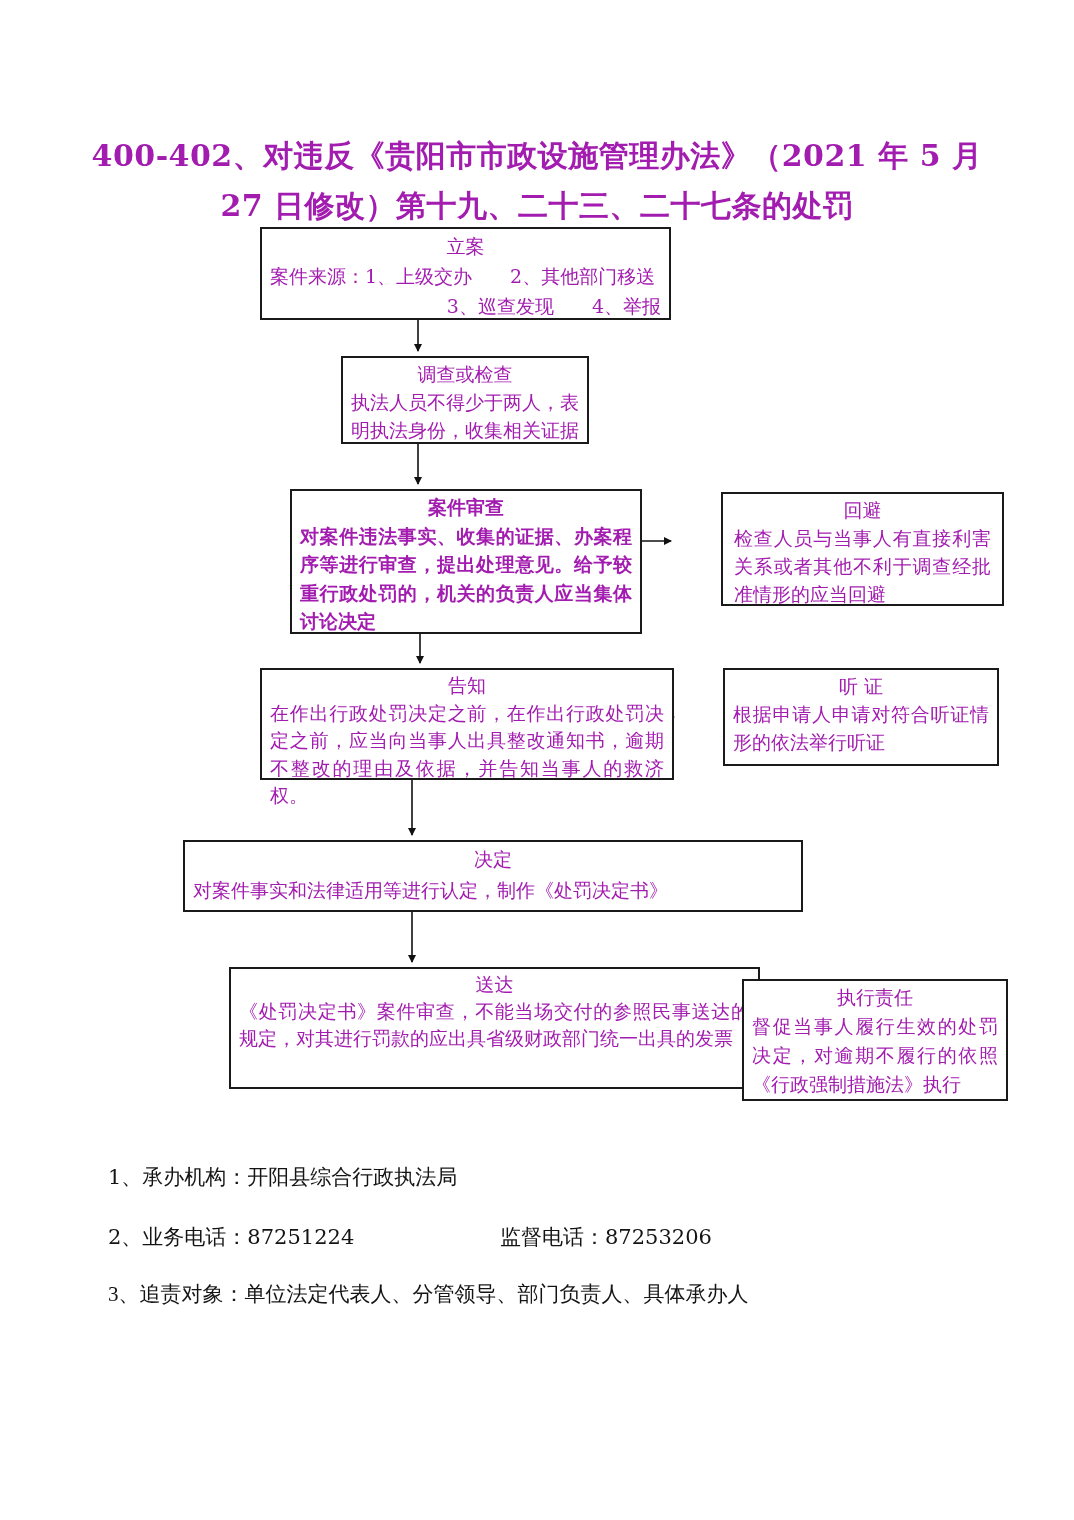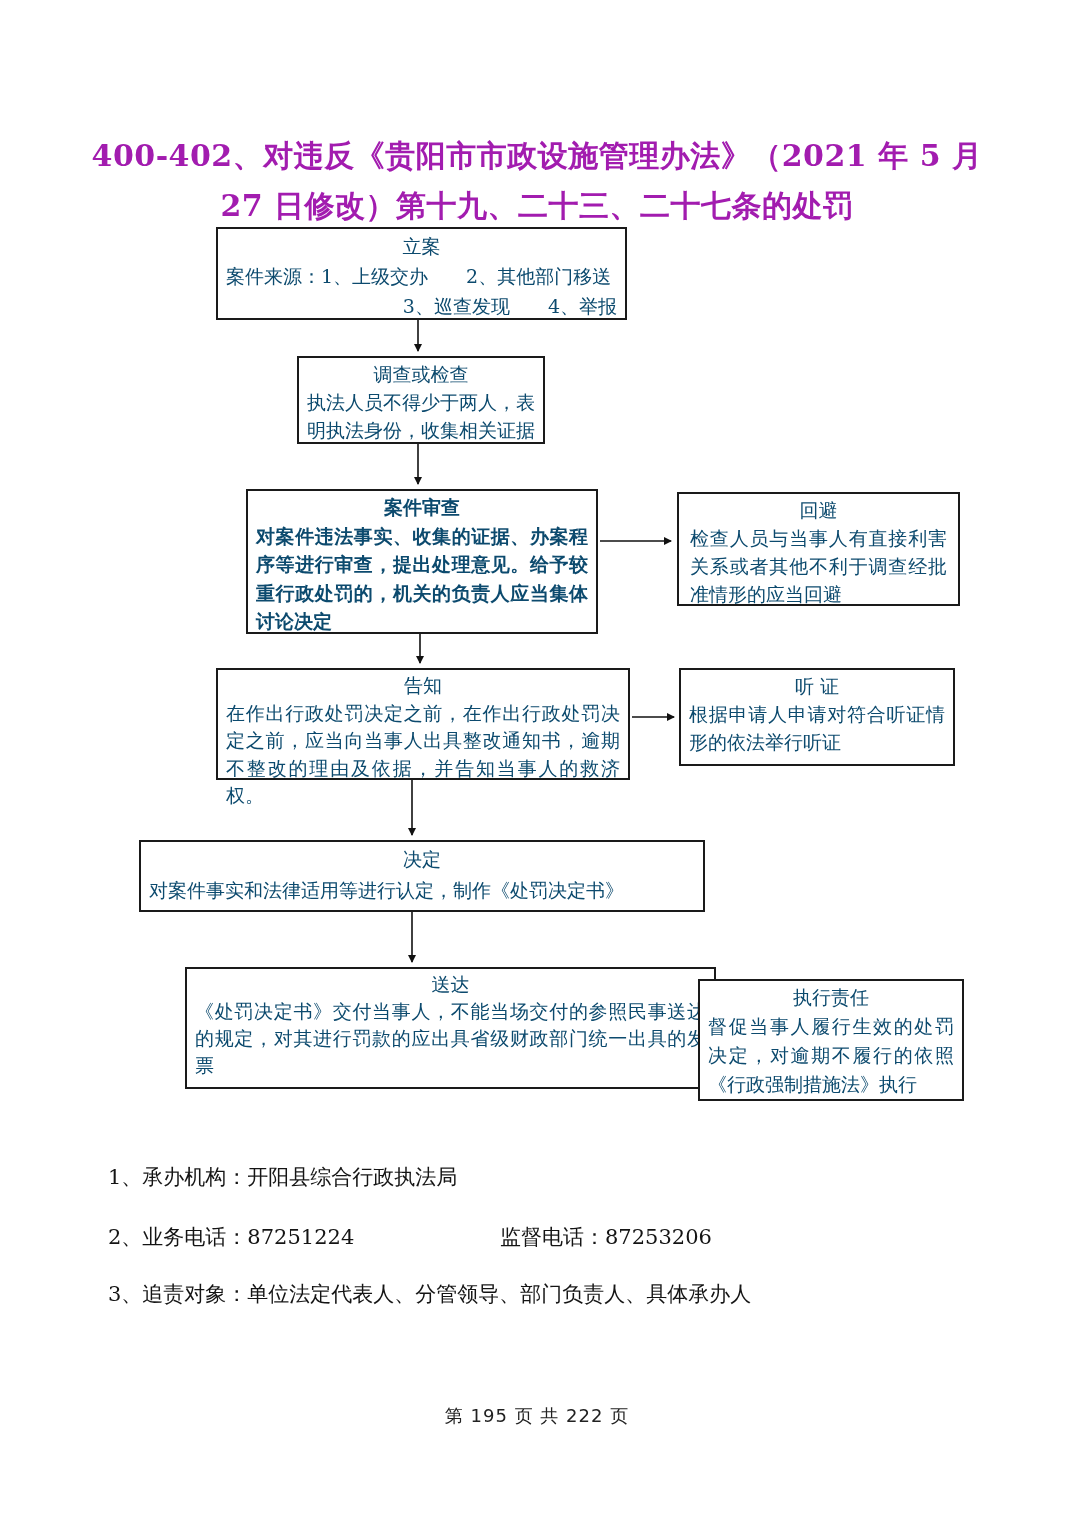--- a/index.html
+++ b/index.html
@@ -39,54 +39,55 @@
     width: 1074px;
     height: 1150px;
     pointer-events: none;
   }
   .fc-box {
     position: absolute;
     box-sizing: border-box;
     border: 2px solid #1a1a1a;
     background: #ffffff;
     font-size: 19px;
-    color: #0c4a6e;
+    color: #a21caf;
     padding: 2px 8px;
+    margin-left: 44px;
   }
   .fc-title {
     text-align: center;
   }
   .fc-body {
     text-align: justify;
   }
   
   #box-filing        { left: 216px; top: 227px;  width: 411px; height: 93px;  line-height: 30px; }
   #box-filing .fc-line2 { text-align: right; }
   #box-investigation { left: 297px; top: 356px;  width: 248px; height: 88px;  line-height: 28px; }
   #box-case-review   { left: 246px; top: 489px;  width: 352px; height: 145px; line-height: 28.5px; font-weight: bold; }
   #box-recusal       { left: 677px; top: 492px;  width: 283px; height: 114px; line-height: 28px; padding: 2px 11px; }
   #box-notification  { left: 216px; top: 668px;  width: 414px; height: 112px; line-height: 27.5px; }
   #box-hearing       { left: 679px; top: 668px;  width: 276px; height: 98px;  line-height: 28px; }
-  #box-decision      { left: 139px; top: 840px;  width: 566px; height: 72px;  line-height: 31px; }
+  #box-decision      { left: 139px; top: 840px;  width: 620px; height: 72px;  line-height: 31px; }
   #box-decision .fc-body { text-align: left; }
   #box-delivery      { left: 185px; top: 967px;  width: 531px; height: 122px; line-height: 27px; }
   #box-enforcement   { left: 698px; top: 979px;  width: 266px; height: 122px; line-height: 29px; }
   .notes {
     position: absolute;
     left: 108px;
     top: 0;
     width: 880px;
     font-size: 21px;
     color: #141414;
   }
   .note-line { position: absolute; left: 0; white-space: nowrap; }
   #note-1 { top: 1163px; }
   #note-2 { top: 1223px; }
   #note-2 .note-right { position: absolute; left: 392px; top: 0; white-space: nowrap; }
-  #note-3 { top: 1280px; }
+  #note-3 { top: 1280px; font-family: Liberation Serif, serif; }
   .page-footer {
     position: absolute;
     left: 0;
     top: 1404px;
     width: 1074px;
     text-align: center;
     font-family: "DejaVu Sans", "Liberation Sans", sans-serif;
     font-size: 18px;
     color: #222222;
     letter-spacing: 1px;
@@ -149,32 +150,31 @@
     <div class="fc-body">根据申请人申请对符合听证情形的依法举行听证</div>
   </div>
 
   <div class="fc-box" id="box-decision">
     <div class="fc-title">决定</div>
     <div class="fc-body">对案件事实和法律适用等进行认定，制作《处罚决定书》</div>
   </div>
 
   <div class="fc-box" id="box-delivery">
     <div class="fc-title">送达</div>
-    <div class="fc-body">《处罚决定书》交付当事人，不能当场交付的参照民事送达的规定，对其进行罚款的应出具省级财政部门统一出具的发票</div>
+    <div class="fc-body">《处罚决定书》案件审查，不能当场交付的参照民事送达的规定，对其进行罚款的应出具省级财政部门统一出具的发票</div>
   </div>
 
   <div class="fc-box" id="box-enforcement">
     <div class="fc-title">执行责任</div>
     <div class="fc-body">督促当事人履行生效的处罚决定，对逾期不履行的依照《行政强制措施法》执行</div>
   </div>
 
   <div class="notes">
     <div class="note-line" id="note-1">1、承办机构：开阳县综合行政执法局</div>
     <div class="note-line" id="note-2">
       <span>2、业务电话：87251224</span>
       <span class="note-right">监督电话：87253206</span>
     </div>
     <div class="note-line" id="note-3">3、追责对象：单位法定代表人、分管领导、部门负责人、具体承办人</div>
   </div>
 
-  <div class="page-footer">第 195 页 共 222 页</div>
 
 </div>
 
 </body></html>

